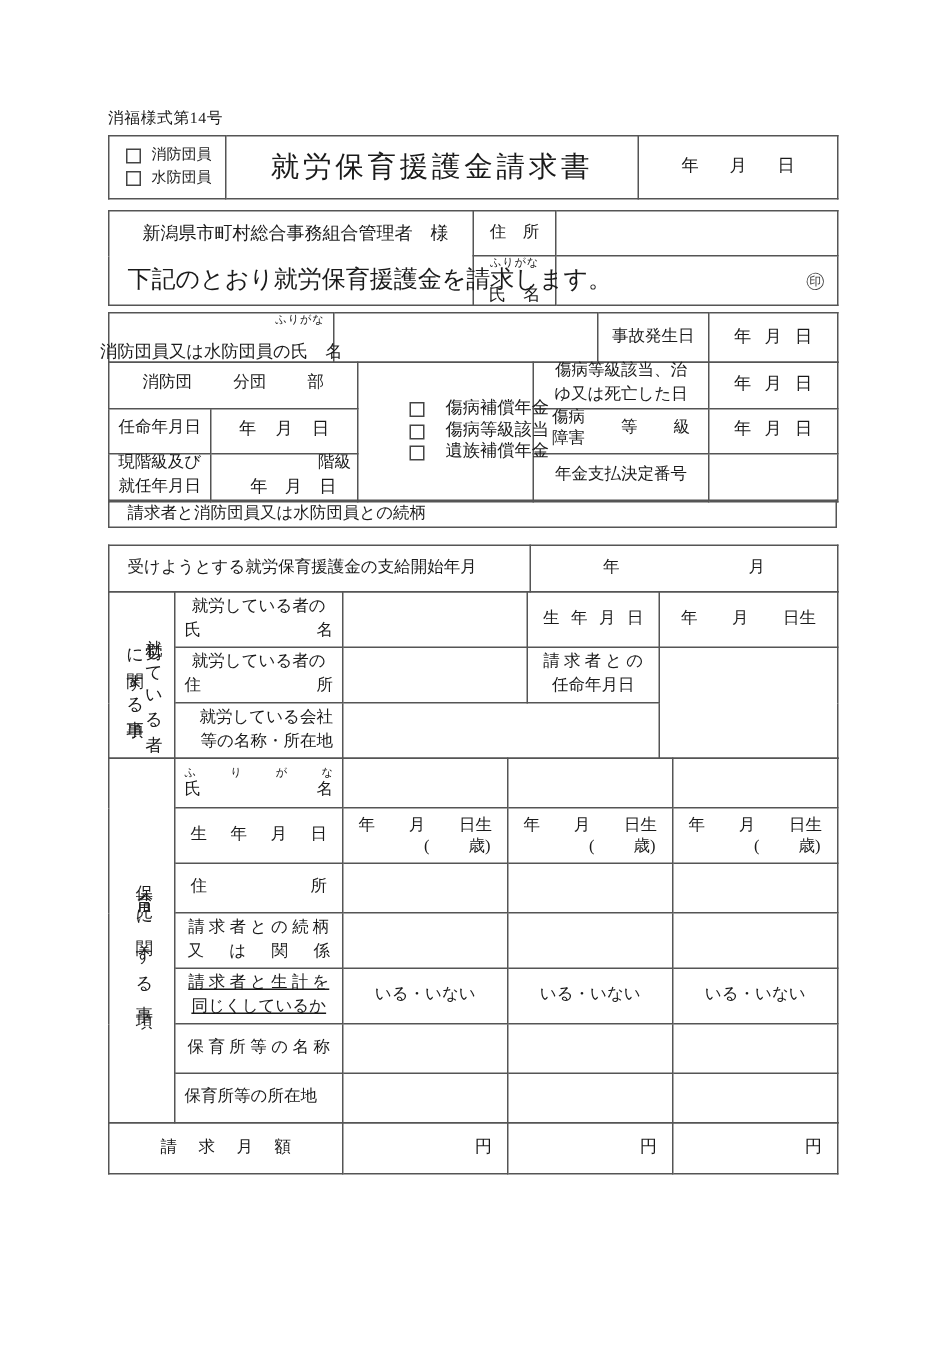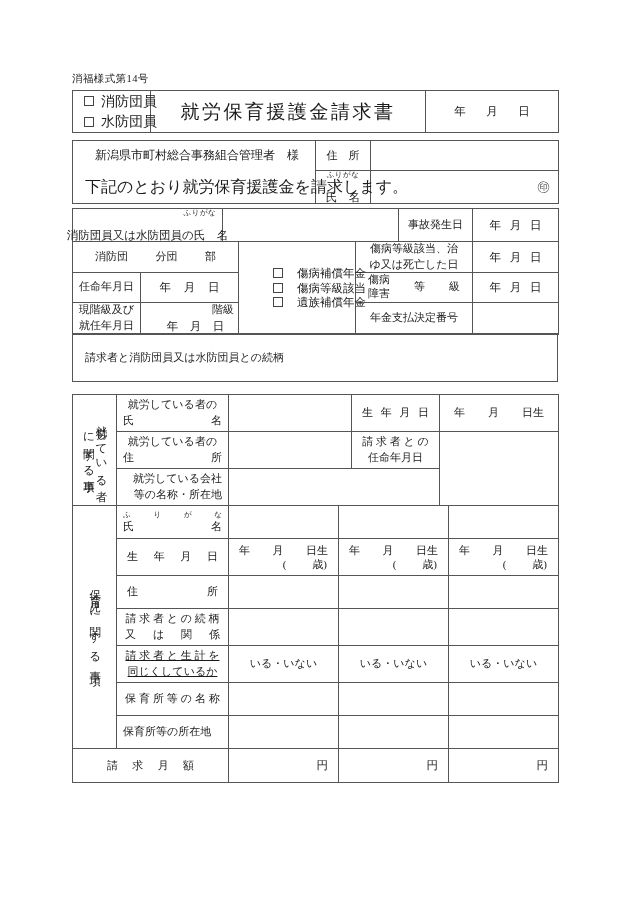--- a/index.html
+++ b/index.html
@@ -69,21 +69,21 @@
     box-sizing: border-box;
     padding: 0 8px;
   }
   .spread.tight { padding: 0 10px; }
 
   
   .chk-line {
     display: flex;
     align-items: center;
     gap: 7px;
-    font-size: 14px;
+    font-size: 10px;
     padding-left: 7px;
     white-space: nowrap;
   }
   .chk {
     display: inline-block;
     width: 8px;
     height: 8px;
     border: 1px solid #444;
     flex: none;
   }
@@ -307,21 +307,21 @@
         <div class="ymd">
           <span>年</span>
           <span>月</span>
           <span>日</span>
         </div>
       </td>
     </tr>
   </tbody>
     </table>
 
-  <table class="frm" style="left:72px; top:241px; width:486px;">
+  <table class="frm" style="left:72px; top:241px; width:486px;font-family:Liberation Mono, monospace;">
     <colgroup>
       <col style="width:68px">
         <col style="width:98px">
         <col style="width:117px">
         <col style="width:117px">
         <col style="width:86px">
     </colgroup>
     <tbody>
         <tr style="height:30px">
       <td colspan="2">
@@ -412,30 +412,51 @@
       <td>
         <div class="cell">年金支払決定番号</div>
       </td>
       <td></td>
     </tr>
   </tbody>
     </table>
 
   <table class="frm" style="left:72px; top:333px; width:486px;">
     <tbody>
-        <tr style="height:48px">
+        <tr style="height:18px">
       <td>
         <div class="cell left" style="padding-left:12px;">
           <span>請求者と消防団員又は水防団員との続柄</span>
         </div>
       </td>
     </tr>
   </tbody>
     </table>
 
+  <table class="frm" style="left:72px; top:363px; width:486px;">
+    <colgroup>
+        <col style="width:281px">
+        <col style="width:205px">
+      </colgroup>
+    <tbody>
+        <tr style="height:31px">
+      <td>
+        <div class="cell left" style="padding-left:12px;">
+          <span>受けようとする就労保育援護金の支給開始年月</span>
+        </div>
+      </td>
+      <td>
+        <div class="spread" style="padding:0 48px;">
+          <span>年</span>
+          <span>月</span>
+        </div>
+      </td>
+    </tr>
+  </tbody>
+    </table>
 
   <table class="frm" style="left:72px; top:394px; width:486px;">
     <colgroup>
       <col style="width:44px">
         <col style="width:112px">
         <col style="width:123px">
         <col style="width:88px">
         <col style="width:119px">
     </colgroup>
     <tbody>

